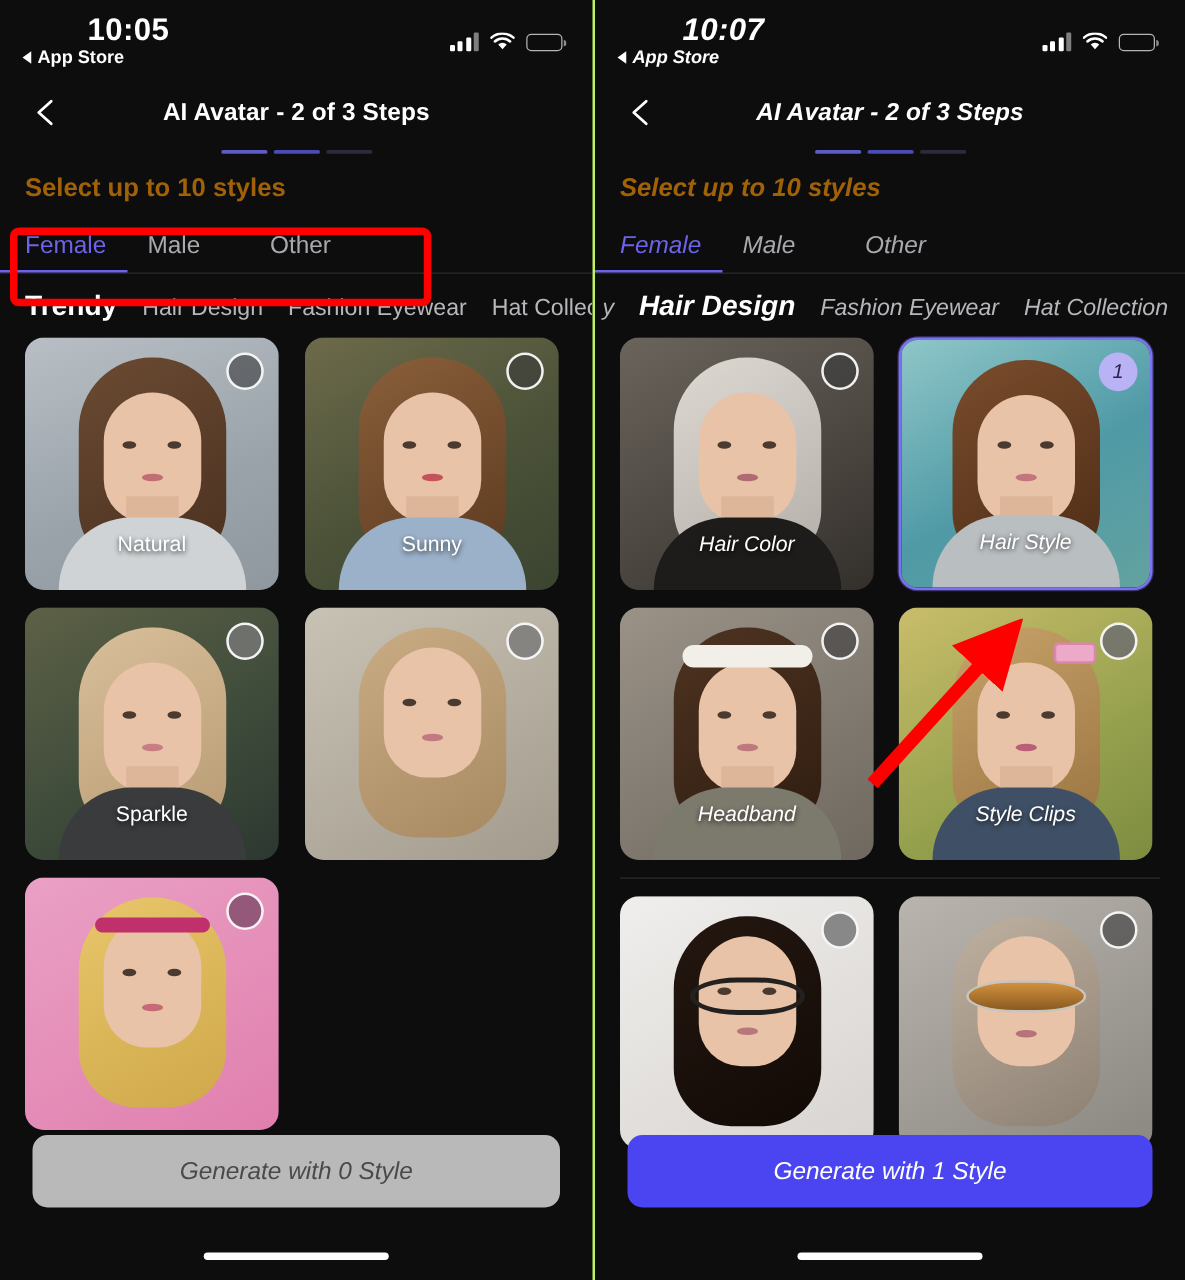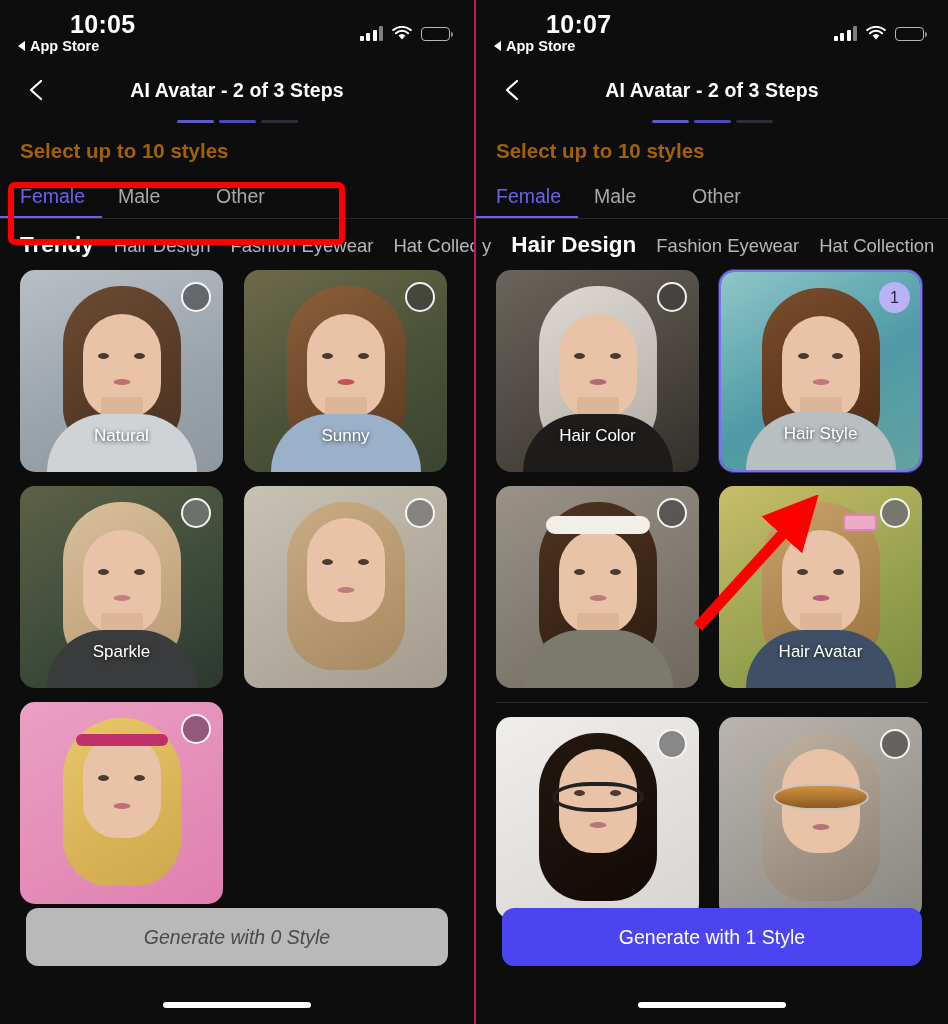--- a/index.html
+++ b/index.html
@@ -14,21 +14,21 @@
     width: 948px; height: 1024px;
     display: flex;
     background: #000;
   }
   .panel {
     position: relative;
     width: 474px; height: 1024px;
     background: #0d0d0d;
     overflow: hidden;
   }
-  .panel.right { border-left: 2px solid #be185d; }
+  .panel.right { border-left: 2px solid #bef264; font-style: italic; }
 
   
   .statusbar {
     position: relative;
     height: 62px;
     padding: 0 21px;
   }
   .sb-time {
     position: absolute;
     left: 70px; top: 10px;
@@ -567,37 +567,38 @@
             <div class="face"></div>
             <div class="eye l"></div>
               <div class="eye r"></div>
             <div class="mouth" style="background:#bd7a7d"></div>
             <div class="neck"></div>
             <div class="accessory" style="left:50%;top:15%;transform:translateX(-50%);width:104px;height:18px;background:#f2efe9;border-radius:10px"></div>
             <div class="body" style="background:#7c7a6c"></div>
           </div>
         </div>
         <span class="check"></span>
+        <span class="card-label">Headband</span>
       </div>
 
       <div class="card">
         <div class="card-photo" style="background:linear-gradient(150deg,#c9bd6a,#96a14e 60%,#7d8c40)">
           <div class="ph">
             <div class="hair" style="background:linear-gradient(150deg,#c8a26a,#9a7440)"></div>
             <div class="face"></div>
             <div class="eye l"></div>
               <div class="eye r"></div>
             <div class="mouth" style="background:#b95f78"></div>
             <div class="neck"></div>
             <div class="accessory" style="right:22%;top:14%;width:34px;height:17px;background:#eda9c8;border:2px solid #d987ae;border-radius:4px"></div>
             <div class="body" style="background:#3f5066"></div>
           </div>
         </div>
         <span class="check" style="background:rgba(110,110,110,0.85)"></span>
-        <span class="card-label">Hair Avatar</span>
+        <span class="card-label">Style Clips</span>
       </div>
     </div>
 
     <div class="row-rule"></div>
 
     <div class="grid" style="margin-top:14px;">
       <div class="card">
         <div class="card-photo" style="background:linear-gradient(150deg,#f0eeec,#d7d4d1)">
           <div class="ph">
             <div class="hair" style="background:linear-gradient(150deg,#241710,#120a06)"></div>

